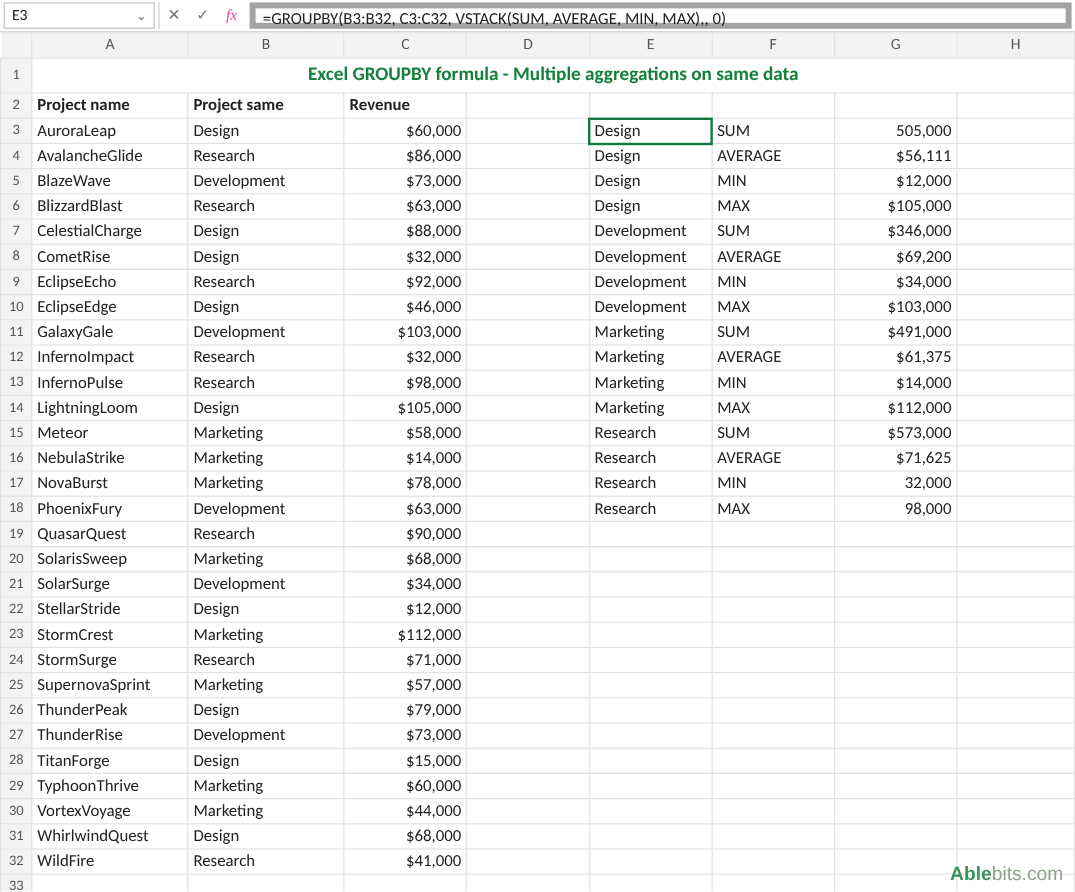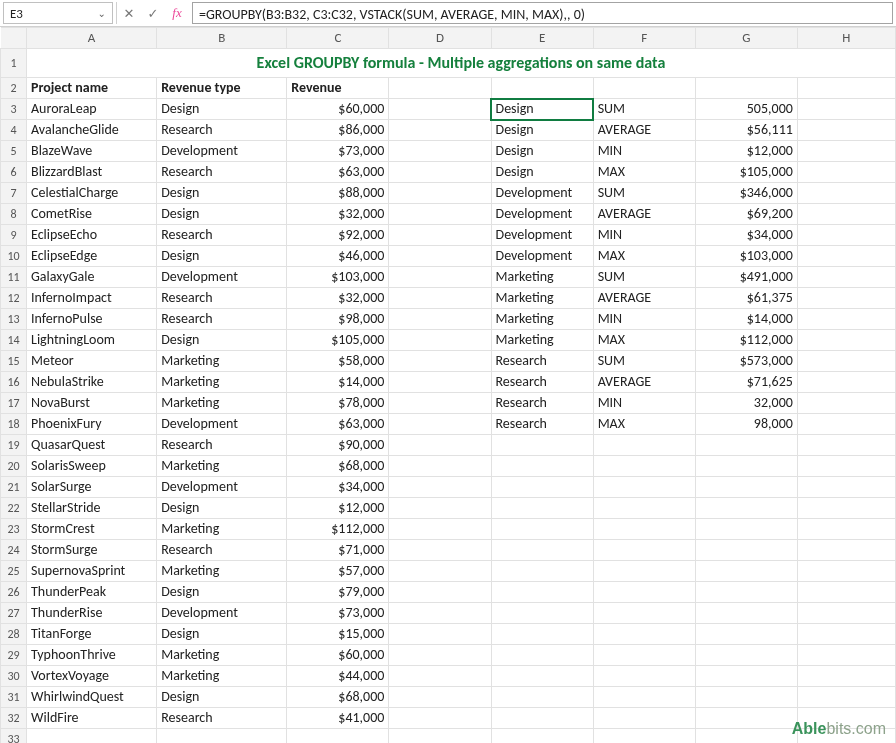--- a/index.html
+++ b/index.html
@@ -16,21 +16,21 @@
   
   .fbar {
     display: flex;
     align-items: center;
     height: 26px;
     border-bottom: 1px solid #d0d0d0;
     font-size: 13px;
     background: #fff;
   }
   .name-box {
-    width: 110px;
+    width: 126px;
     height: 22px;
     border: 1px solid #c0c0c0;
     margin: 1px 3px;
     display: flex;
     align-items: center;
     justify-content: space-between;
     padding: 0 6px;
     box-sizing: border-box;
     background: #fff;
   }
@@ -54,23 +54,23 @@
   }
   .fbar-btn.fx {
     font-style: italic;
     font-family: "Times New Roman", serif;
     color: #ec4899;
   }
   .formula-box {
     flex: 1 1 auto;
     height: 22px;
     margin: 1px 3px;
-    border: 1px solid #a3a3a3; 
+    border: 5px solid #a3a3a3; 
     display: flex;
-    align-items: flex-end;
+    align-items: flex-start;
     padding: 0 6px;
     box-sizing: border-box;
     font-size: 14px;
     background: #fff;
   }
   
   .sheet {
     position: relative;
     height: calc(743px - 26px);
     overflow: hidden;
@@ -217,21 +217,21 @@
   <tbody id="tbody">
 
     <tr class="r1">
       <th>1</th>
       <td colspan="8" class="title-cell">Excel GROUPBY formula - Multiple aggregations on same data</td>
     </tr>
 
     <tr>
       <th>2</th>
       <td class="hdr-cell tb-top tb-left">Project name</td>
-      <td class="hdr-cell tb-top">Revenue type</td>
+      <td class="hdr-cell tb-top">Project same</td>
       <td class="hdr-cell tb-top tb-right">Revenue</td>
       <td></td>
       <td></td>
       <td></td>
       <td></td>
       <td></td>
     </tr>
   <tr>
           <th>3</th>
           <td class="tb-left">AuroraLeap</td>

